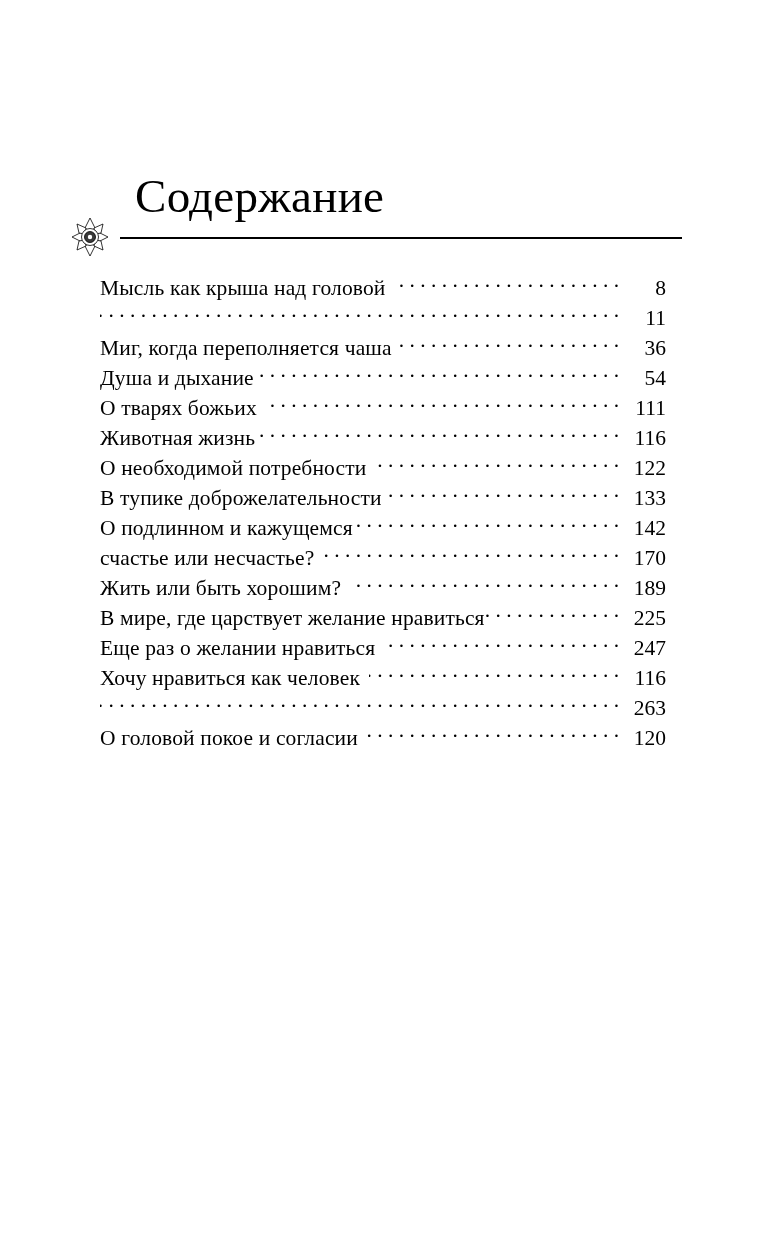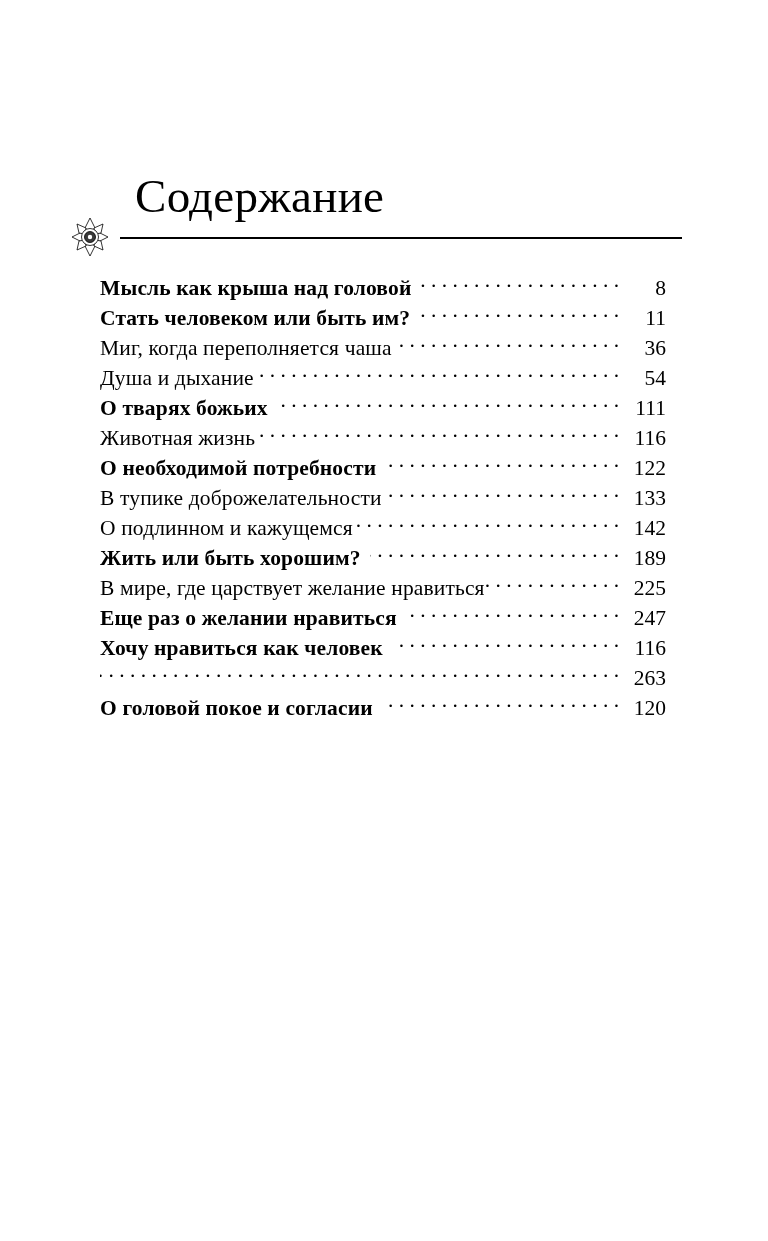--- a/index.html
+++ b/index.html
@@ -77,21 +77,21 @@
     line-height: 30px;
     white-space: nowrap;
   }
 
   .toc-label {
     flex: 0 0 auto;
     letter-spacing: 0.15px;
   }
 
   
-  .toc-label.gap-after { padding-right: 9px; font-weight: bold; }
+  .toc-label.gap-after { padding-right: 9px; }
 
   .toc-leader {
     flex: 1 1 auto;
     overflow: hidden;
     height: 1em;
     position: relative;
     margin: 0 5px 0 0;
   }
   .toc-leader::before {
     content: ". . . . . . . . . . . . . . . . . . . . . . . . . . . . . . . . . . . . . . . . . . . . . . . . . . .";
@@ -145,21 +145,20 @@
 
   <div class="toc-list">
 
     <div class="toc-row">
       <span class="toc-label gap-after">Мысль как крыша над головой</span>
       <span class="toc-leader"></span>
       <span class="toc-page">8</span>
     </div>
 
     <div class="toc-row">
-      <span class="toc-label gap-after">Стать человеком или быть им?</span>
       <span class="toc-leader"></span>
       <span class="toc-page">11</span>
     </div>
 
     <div class="toc-row">
       <span class="toc-label">Миг, когда переполняется чаша</span>
       <span class="toc-leader"></span>
       <span class="toc-page">36</span>
     </div>
 
@@ -192,20 +191,25 @@
       <span class="toc-leader"></span>
       <span class="toc-page">133</span>
     </div>
 
     <div class="toc-row">
       <span class="toc-label">О подлинном и кажущемся</span>
       <span class="toc-leader"></span>
       <span class="toc-page">142</span>
     </div>
 
+    <div class="toc-row">
+      <span class="toc-label gap-after">счастье или несчастье?</span>
+      <span class="toc-leader"></span>
+      <span class="toc-page">170</span>
+    </div>
 
     <div class="toc-row">
       <span class="toc-label gap-after">Жить или быть хорошим?</span>
       <span class="toc-leader"></span>
       <span class="toc-page">189</span>
     </div>
 
     <div class="toc-row">
       <span class="toc-label">В мире, где царствует желание нравиться</span>
       <span class="toc-leader"></span>

